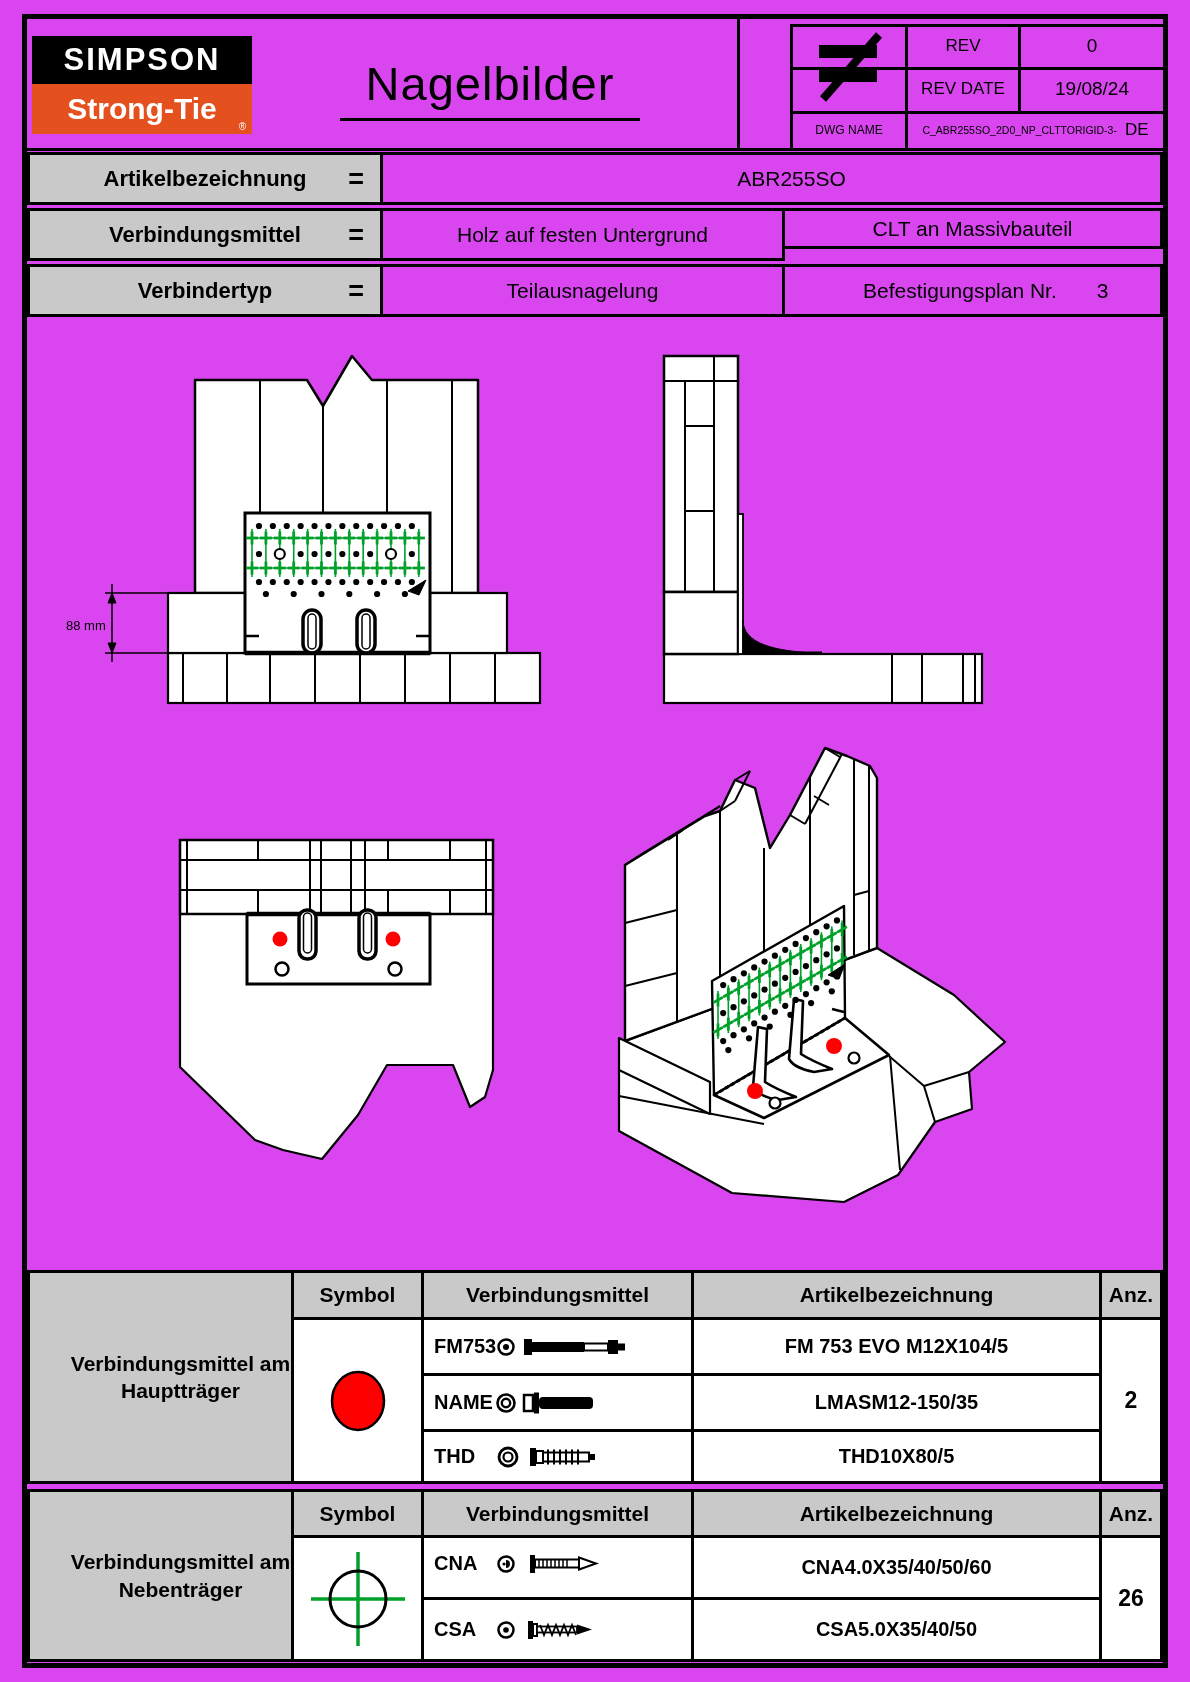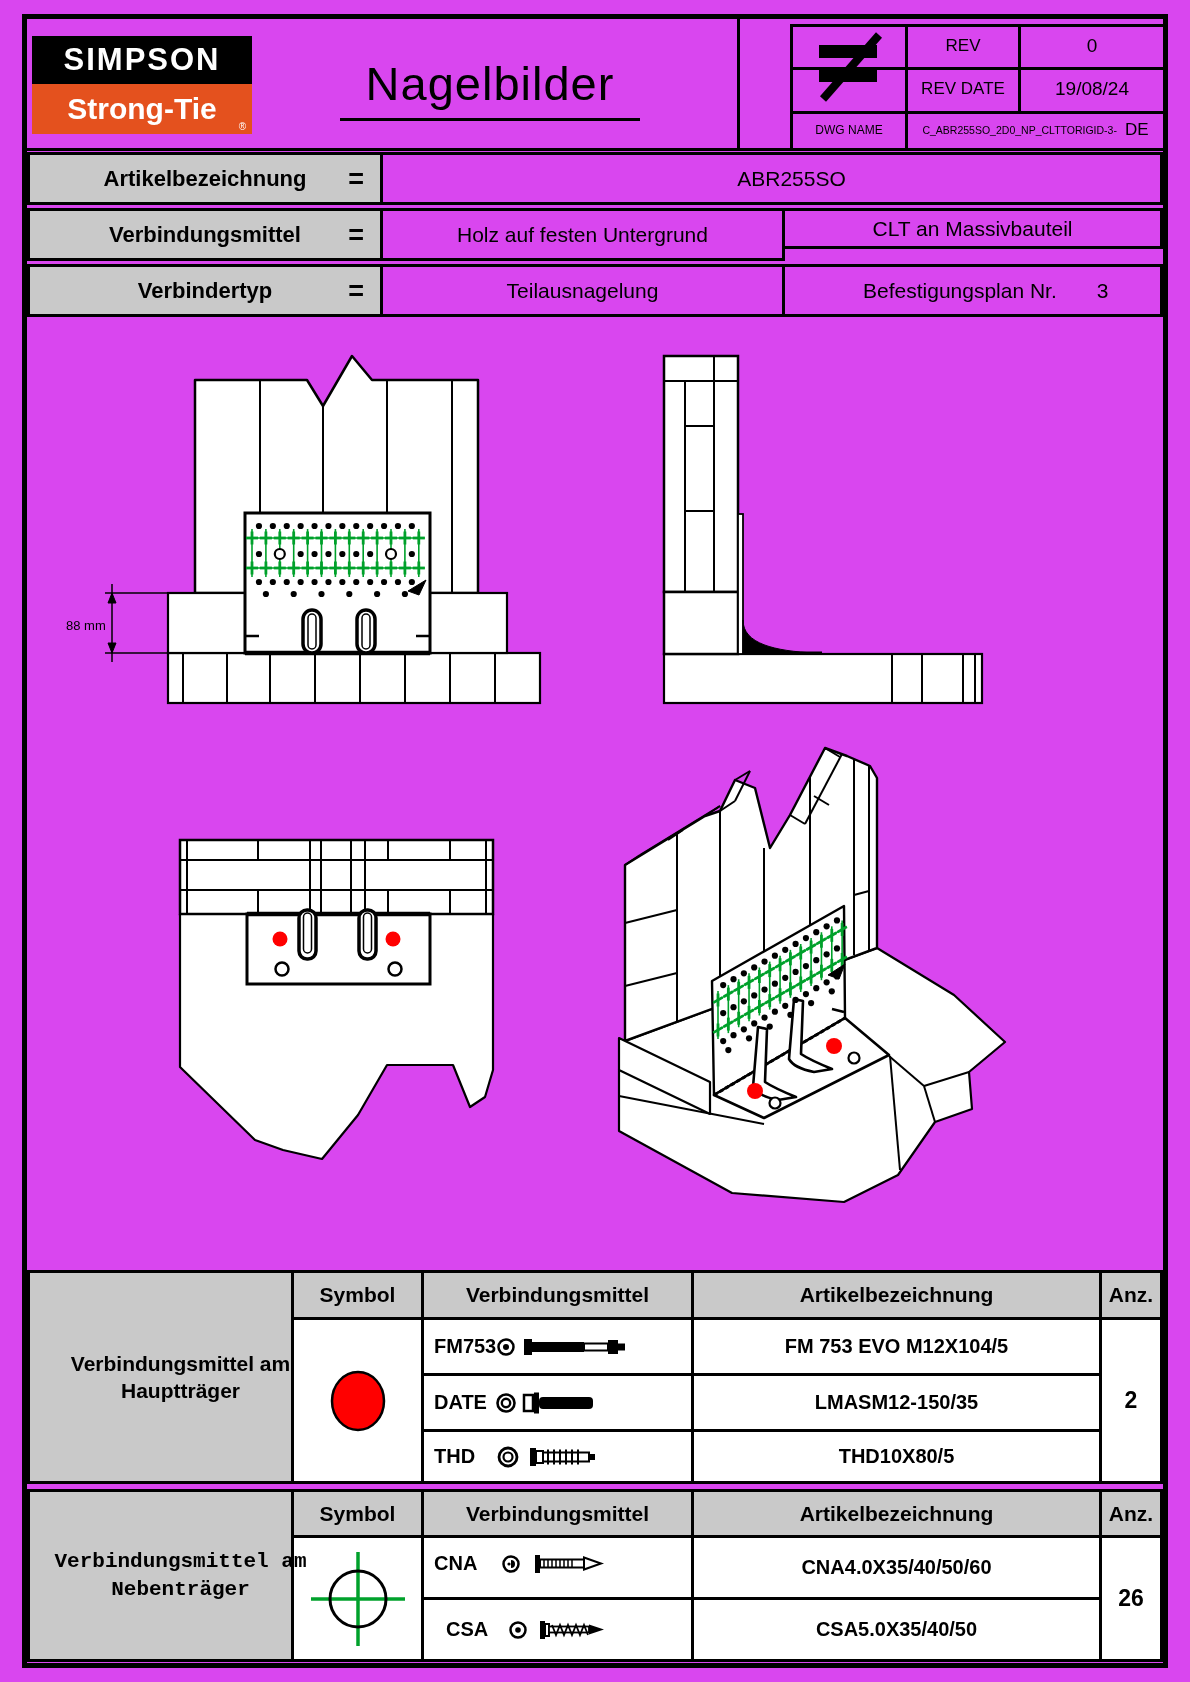--- a/index.html
+++ b/index.html
@@ -475,21 +475,21 @@
         <circle cx="10" cy="17" r="7.5" fill="none" stroke="#000" stroke-width="2.5"></circle>
           <circle cx="10" cy="17" r="3" fill="#000"></circle>
         <rect x="28" y="9" width="8" height="16" fill="#000"></rect>
           <rect x="36" y="12" width="52" height="10" fill="#000"></rect>
         <rect x="88" y="13.5" width="24" height="7" fill="#fff" stroke="#000" stroke-width="2"></rect>
         <rect x="112" y="10" width="10" height="14" fill="#000"></rect>
           <rect x="122" y="13.5" width="7" height="7" fill="#000"></rect>
       </svg>
     </div>
     <div class="cell fast-cell" style="left:394px;top:103px;width:267px;height:53px;">
-      <span class="fast-code">DATE</span>
+      <span class="fast-code">NAME</span>
       <svg width="190" height="34" viewBox="0 0 190 34">
         <circle cx="10" cy="17" r="8.5" fill="none" stroke="#000" stroke-width="2.6"></circle>
           <circle cx="10" cy="17" r="4.2" fill="none" stroke="#000" stroke-width="2.4"></circle>
         <rect x="28" y="9" width="9" height="16" fill="#fff" stroke="#000" stroke-width="2.5"></rect>
         <rect x="38" y="6.5" width="5" height="21" fill="#000"></rect>
         <rect x="43" y="11" width="54" height="12" rx="4" fill="#000"></rect>
       </svg>
     </div>
     <div class="cell fast-cell" style="left:394px;top:159px;width:267px;height:49px;">
       <span class="fast-code">THD</span>
@@ -518,54 +518,54 @@
   <div class="abs bb3" style="left:27px;top:1489px;width:1136px;height:173px;background:#fff;">
     <div class="abs gray" style="left:0;top:0;width:261px;height:167px;"></div>
     <div class="abs gray" style="left:261px;top:0;width:869px;height:43px;"></div>
     <div class="ln" style="left:261px;top:0;width:3px;height:167px;"></div>
     <div class="ln" style="left:391px;top:0;width:3px;height:167px;"></div>
     <div class="ln" style="left:661px;top:0;width:3px;height:167px;"></div>
     <div class="ln" style="left:1069px;top:0;width:3px;height:167px;"></div>
     <div class="ln" style="left:261px;top:43px;width:869px;height:3px;"></div>
     <div class="ln" style="left:391px;top:105px;width:681px;height:3px;"></div>
 
-    <div class="cell group-label" style="left:0;top:0;width:261px;height:167px;font-family:Liberation Mono, monospace;">Verbindungsmittel am Nebenträger</div>
+    <div class="cell group-label" style="left:0;top:0;width:261px;height:167px;">Verbindungsmittel am Nebenträger</div>
     <div class="cell th" style="left:264px;top:0;width:127px;height:43px;">Symbol</div>
     <div class="cell th" style="left:394px;top:0;width:267px;height:43px;">Verbindungsmittel</div>
     <div class="cell th" style="left:664px;top:0;width:405px;height:43px;">Artikelbezeichnung</div>
     <div class="cell th" style="left:1072px;top:0;width:58px;height:43px;">Anz.</div>
 
     <div class="cell" style="left:264px;top:46px;width:127px;height:121px;">
       <svg width="110" height="110" viewBox="0 0 110 110">
         <line x1="55" y1="8" x2="55" y2="102" stroke="#00A12B" stroke-width="3.5"></line>
         <line x1="8" y1="55" x2="102" y2="55" stroke="#00A12B" stroke-width="3.5"></line>
         <circle cx="55" cy="55" r="28" fill="none" stroke="#000" stroke-width="3"></circle>
       </svg>
     </div>
 
-    <div class="cell fast-cell" style="left:394px;top:46px;width:267px;height:51px;justify-content:space-between;">
+    <div class="cell fast-cell" style="left:394px;top:46px;width:267px;height:51px;">
       <span class="fast-code">CNA</span>
       <svg width="190" height="34" viewBox="0 0 190 34">
         <circle cx="10" cy="17" r="7.5" fill="none" stroke="#000" stroke-width="2.5"></circle>
         <path d="M10,13 a4,4 0 0 1 0,8 z" fill="#000"></path>
           <circle cx="8" cy="17" r="1.6" fill="#000"></circle>
         <rect x="34" y="8" width="5" height="18" fill="#000"></rect>
         <rect x="39" y="12.5" width="44" height="8" fill="#fff" stroke="#000" stroke-width="2"></rect>
         <line x1="43" y1="13" x2="43" y2="20" stroke="#000" stroke-width="1.5"></line>
           <line x1="47" y1="13" x2="47" y2="20" stroke="#000" stroke-width="1.5"></line>
         <line x1="51" y1="13" x2="51" y2="20" stroke="#000" stroke-width="1.5"></line>
           <line x1="55" y1="13" x2="55" y2="20" stroke="#000" stroke-width="1.5"></line>
         <line x1="59" y1="13" x2="59" y2="20" stroke="#000" stroke-width="1.5"></line>
           <line x1="63" y1="13" x2="63" y2="20" stroke="#000" stroke-width="1.5"></line>
         <line x1="67" y1="13" x2="67" y2="20" stroke="#000" stroke-width="1.5"></line>
           <line x1="71" y1="13" x2="71" y2="20" stroke="#000" stroke-width="1.5"></line>
         <path d="M83,10.5 L100,16.5 L83,22.5 z" fill="#fff" stroke="#000" stroke-width="2"></path>
       </svg>
     </div>
-    <div class="cell fast-cell" style="left:394px;top:108px;width:263px;height:59px;margin-left:12px;">
+    <div class="cell fast-cell" style="left:394px;top:108px;width:263px;height:59px;">
       <span class="fast-code">CSA</span>
       <svg width="190" height="34" viewBox="0 0 190 34">
         <circle cx="10" cy="17" r="7.5" fill="none" stroke="#000" stroke-width="2.5"></circle>
           <circle cx="10" cy="17" r="2.8" fill="#000"></circle>
         <rect x="32" y="8" width="5" height="18" fill="#000"></rect>
           <rect x="37" y="11" width="4" height="12" fill="#fff" stroke="#000" stroke-width="2"></rect>
         <rect x="41" y="13.5" width="40" height="6" fill="#fff" stroke="#000" stroke-width="1.8"></rect>
         <path d="M44,12 l4,10 l4,-10 l4,10 l4,-10 l4,10 l4,-10 l4,10 l4,-10 l4,10" fill="none" stroke="#000" stroke-width="1.8"></path>
         <path d="M81,11.5 L96,16.5 L81,21.5 z" fill="#000"></path>
       </svg>

